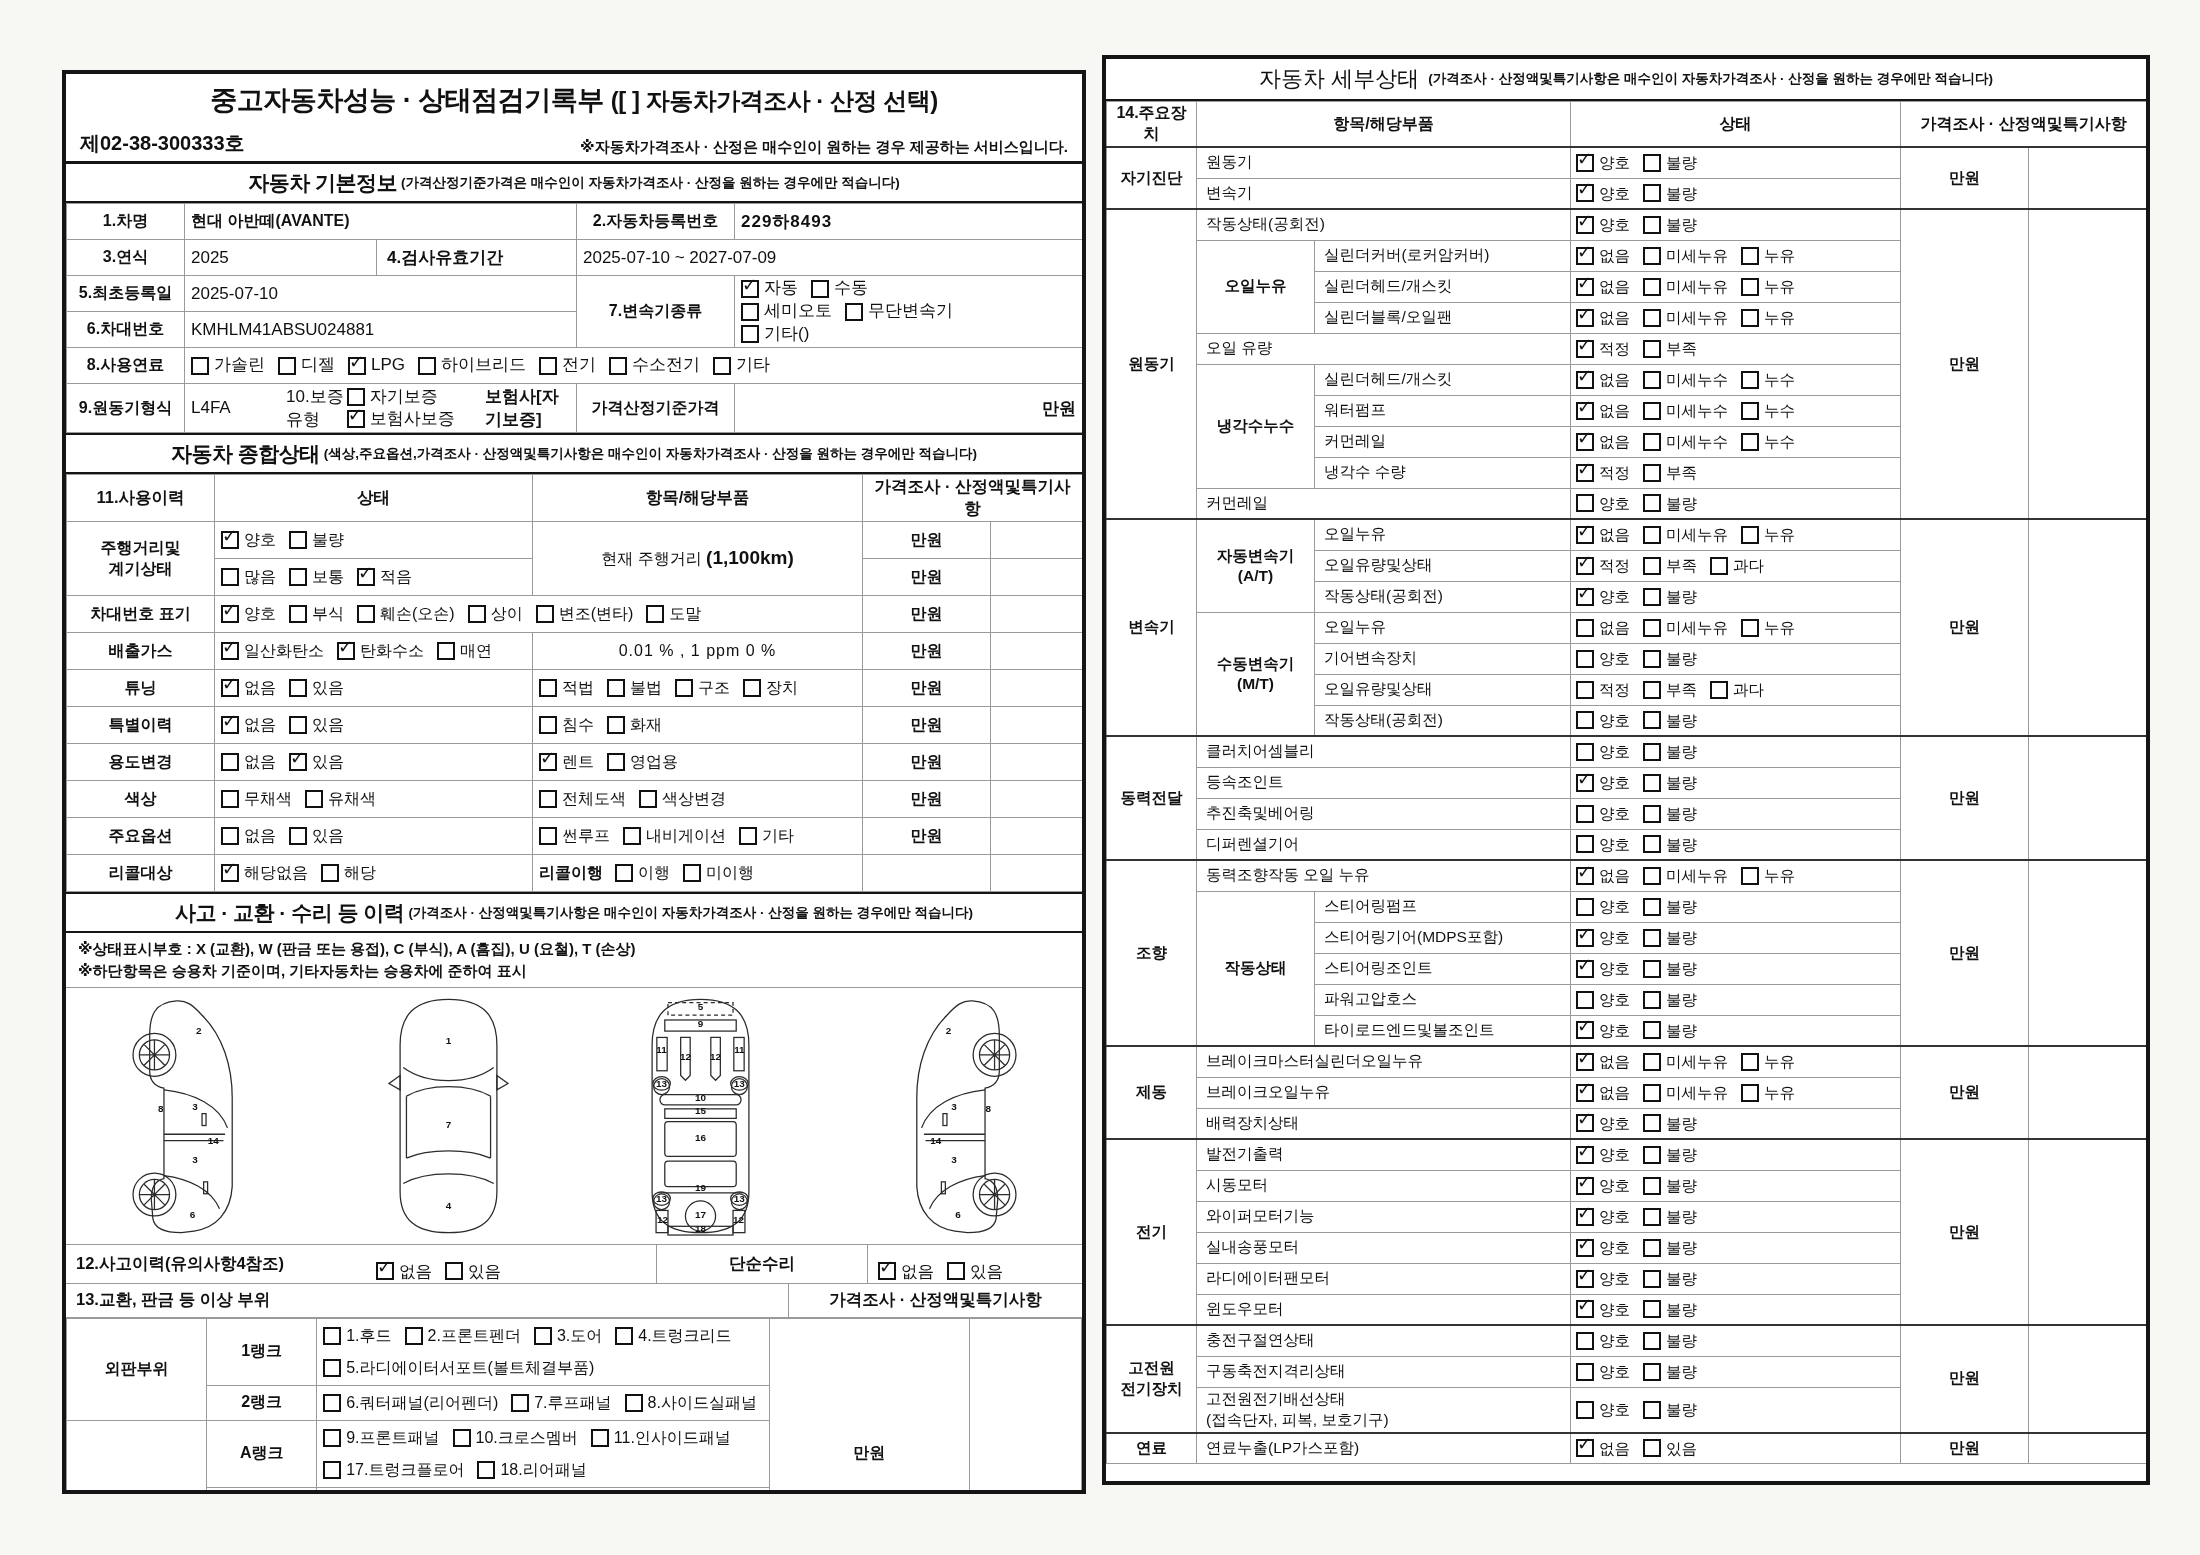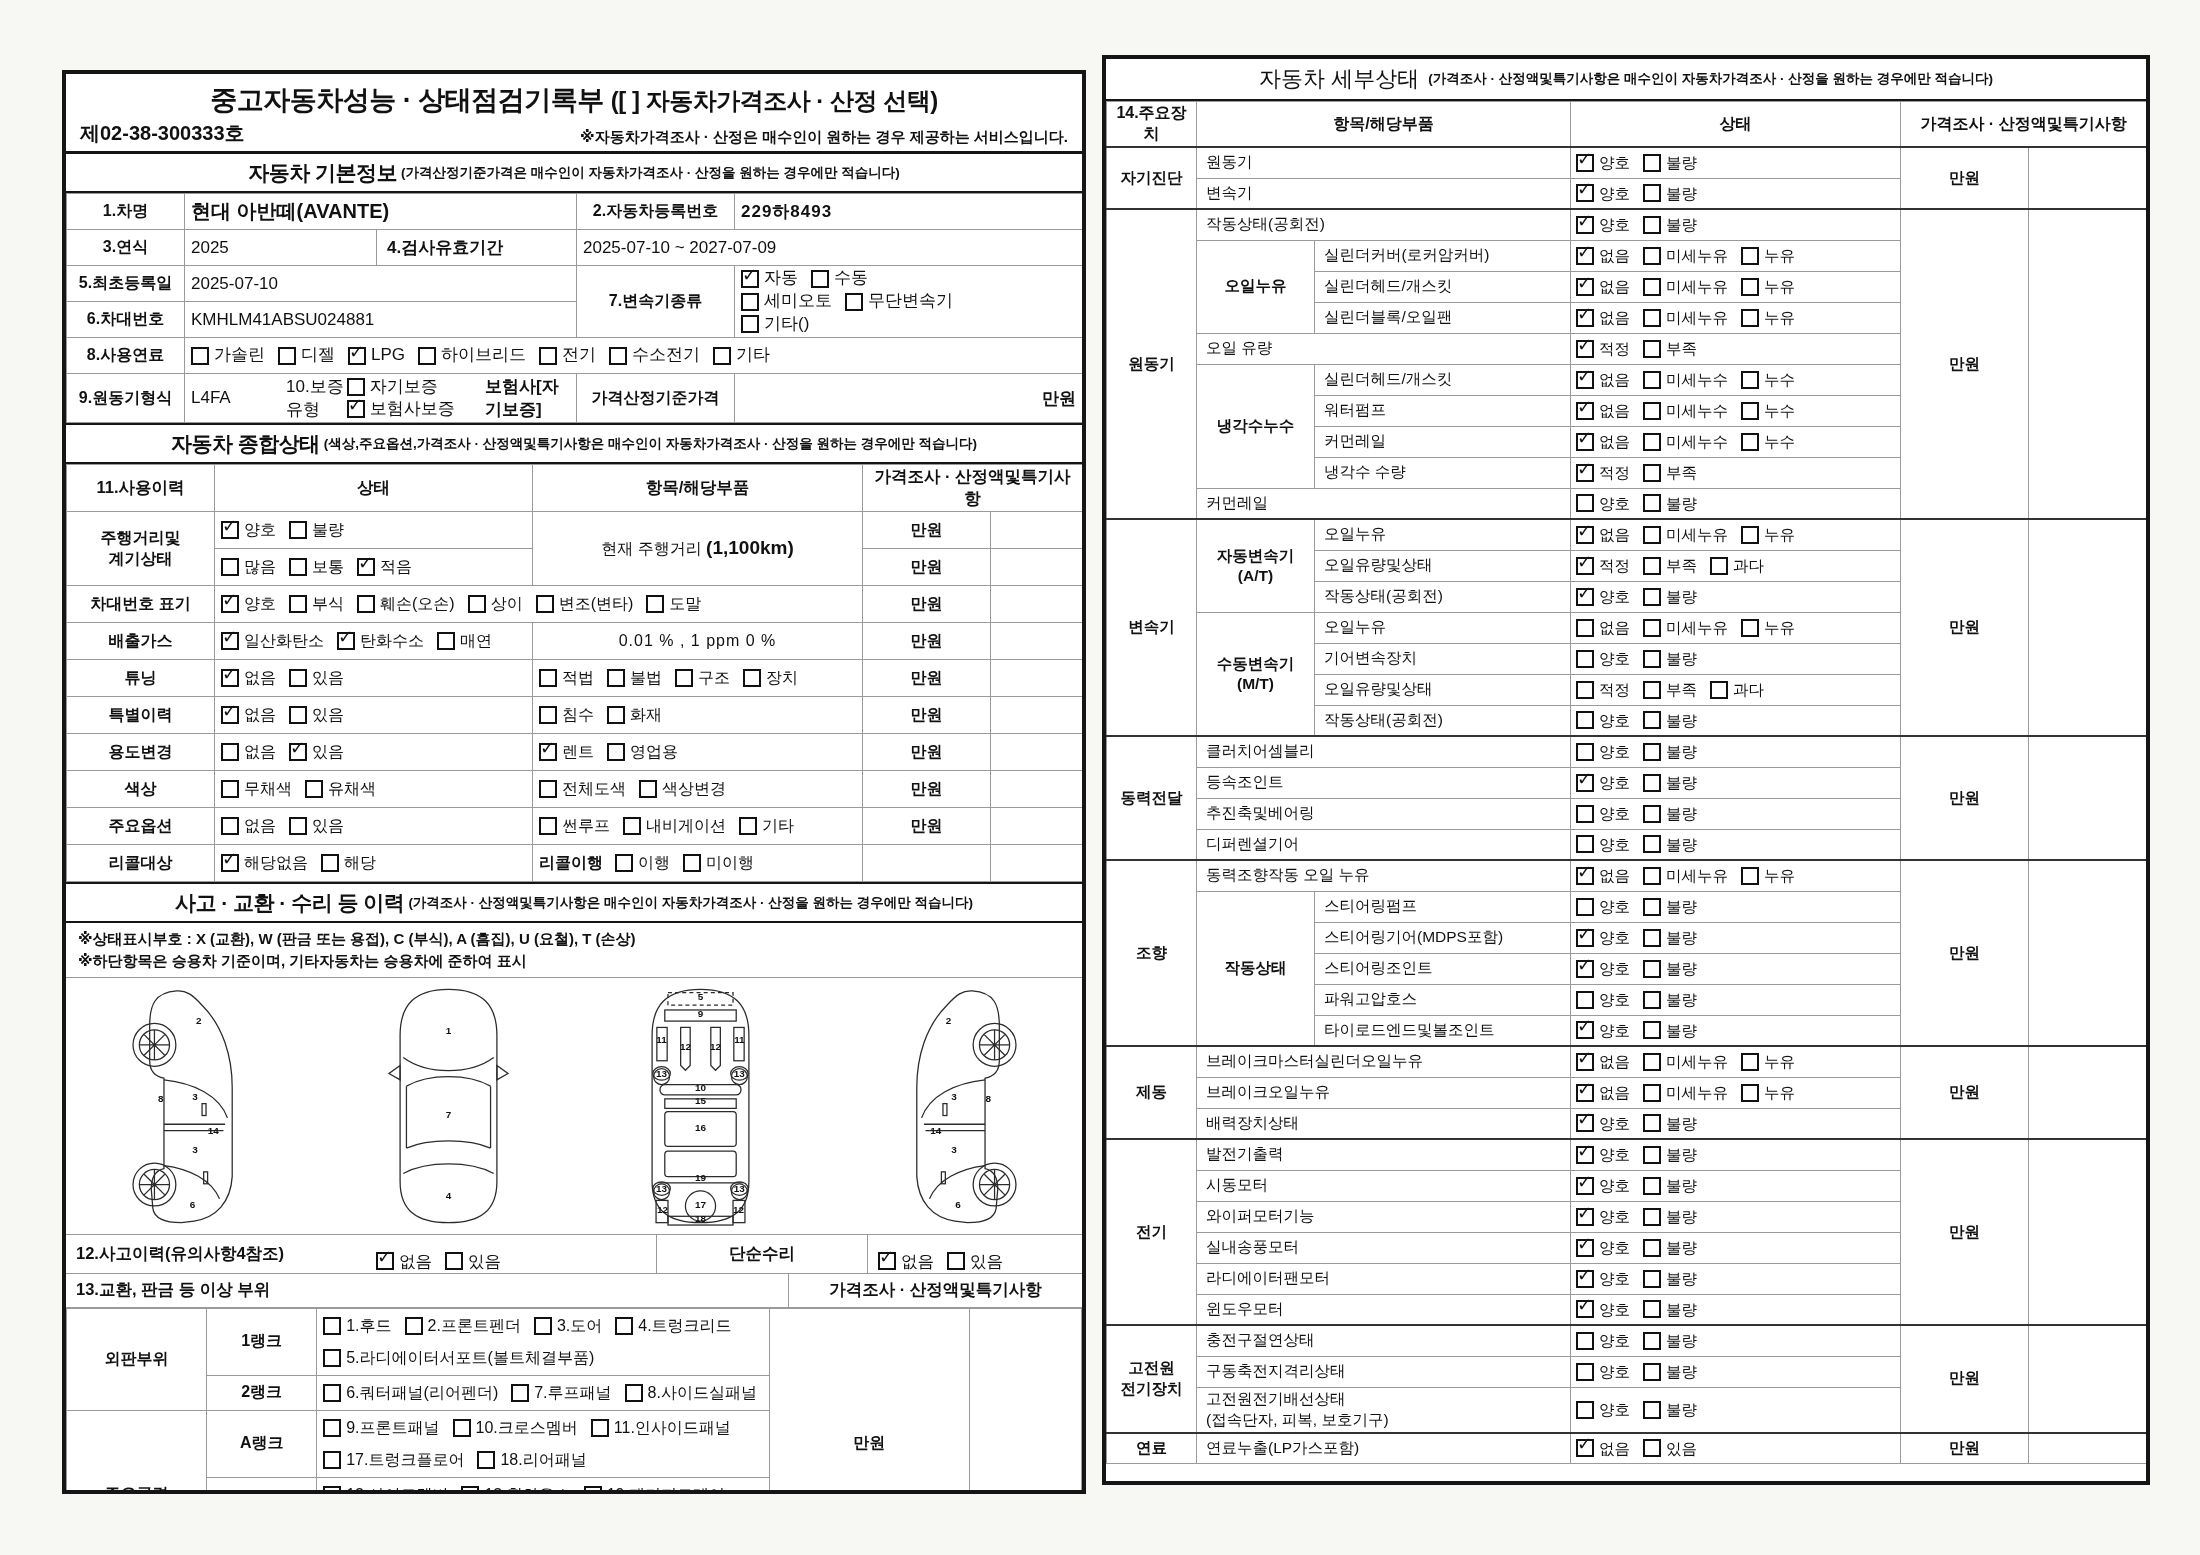--- a/index.html
+++ b/index.html
@@ -19,21 +19,21 @@
   .chk{display:inline-flex;align-items:center;margin-right:13px;white-space:nowrap;line-height:1.1}
   .chk:last-child{margin-right:0}
   .box{display:inline-block;width:14px;height:14px;border:2px solid #111;margin-right:5px;position:relative;flex:none;background:#fff}
   .box.on::after{content:"\2713";position:absolute;left:-1px;top:-6px;font-size:18px;font-weight:bold;color:#111}
   .checks{display:flex;align-items:center;flex-wrap:wrap;row-gap:3px}
 
   
   .hdr{padding:8px 14px 4px 14px;border-bottom:3px solid #151515}
   .hdr-title{text-align:center;font-size:27px;font-weight:bold;letter-spacing:-.5px}
   .hdr-title .sfx{font-size:24px}
-  .hdr-sub{display:flex;justify-content:space-between;align-items:flex-end;margin-top:2px}
+  .hdr-sub{display:flex;justify-content:space-between;align-items:flex-end;margin-top:12px}
   .doc-no{font-size:20px;font-weight:bold}
   .hdr-note{font-size:15px;font-weight:600}
 
   .sec-bar{display:flex;justify-content:center;align-items:center;gap:4px;height:37px;
            border-bottom:2px solid #151515;border-top:2px solid #151515}
   .sec-bar .t{font-size:21px;font-weight:bold;letter-spacing:-.5px}
   .sec-bar .n{font-size:13.5px;font-weight:600}
 
   .basic td{height:36px}
   .basic .val{font-size:17px}
@@ -101,21 +101,21 @@
   <table class="basic">
     <colgroup>
         <col style="width:118px">
         <col style="width:392px">
         <col style="width:158px">
         <col style="width:348px">
       </colgroup>
     <tbody>
         <tr>
       <td class="lab">1.차명</td>
-      <td class="val bold" style="font-size:20px">현대 아반떼(AVANTE)</td>
+      <td class="val bold" style="font-size:16px">현대 아반떼(AVANTE)</td>
       <td class="lab">2.자동차등록번호</td>
       <td class="val reg-no">229하8493</td>
     </tr>
     <tr>
       <td class="lab">3.연식</td>
       <td class="val">
         <div class="split">
           <span class="cell-a">2025</span>
           <span class="sep"></span>
           <span class="lab" style="font-weight:600">4.검사유효기간</span>

